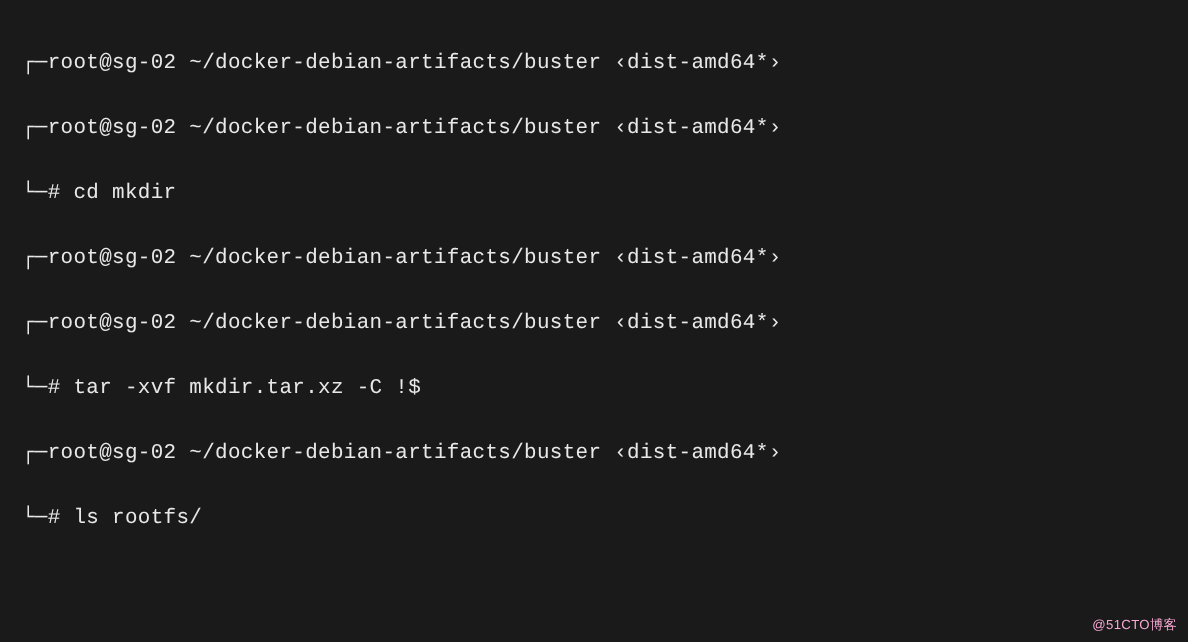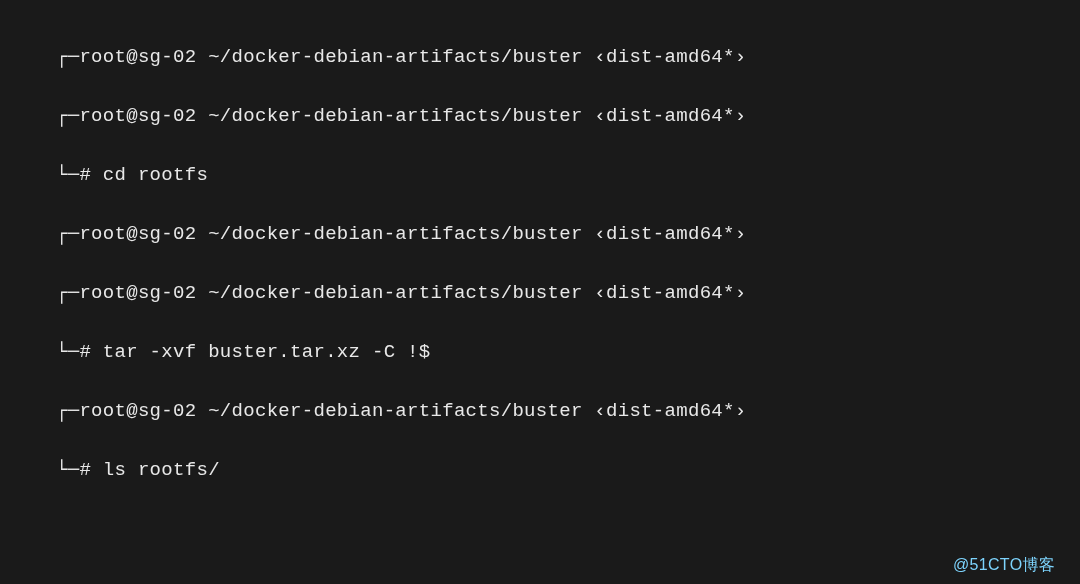--- a/index.html
+++ b/index.html
@@ -19,41 +19,40 @@
       position: relative;
       letter-spacing: 0.3px;
       overflow: hidden;
     }
     .terminal {
       white-space: pre-wrap;
       word-break: break-all;
     }
     .line {
       display: block;
-      margin-left: 36px;
     }
     .watermark {
       position: absolute;
       bottom: 6px;
-      right: 25px;
-      font-size: 16px;
-      color: #7dd3fc;
+      right: 10px;
+      font-size: 12px;
+      color: #f9a8d4;
       font-family: sans-serif;
     }
   </style>
 </head>
 <body>
 
 <div class="terminal">
 <span class="line"><span>┌─</span><span>root@sg-02</span> <span>~/docker-debian-artifacts/buster</span> <span>‹</span><span>dist-amd64*</span><span>›</span></span>
 <span class="line"><span>┌─</span><span>root@sg-02</span> <span>~/docker-debian-artifacts/buster</span> <span>‹</span><span>dist-amd64*</span><span>›</span></span>
-<span class="line"><span>└─</span><span>#</span> <span>cd rootfs</span></span>
+<span class="line"><span>└─</span><span>#</span> <span>cd mkdir</span></span>
 <span class="line"><span>┌─</span><span>root@sg-02</span> <span>~/docker-debian-artifacts/buster</span> <span>‹</span><span>dist-amd64*</span><span>›</span></span>
 <span class="line"><span>┌─</span><span>root@sg-02</span> <span>~/docker-debian-artifacts/buster</span> <span>‹</span><span>dist-amd64*</span><span>›</span></span>
-<span class="line"><span>└─</span><span>#</span> <span>tar -xvf buster.tar.xz -C !$</span></span>
+<span class="line"><span>└─</span><span>#</span> <span>tar -xvf mkdir.tar.xz -C !$</span></span>
 <span class="line"><span>┌─</span><span>root@sg-02</span> <span>~/docker-debian-artifacts/buster</span> <span>‹</span><span>dist-amd64*</span><span>›</span></span>
 <span class="line"><span>└─</span><span>#</span> <span>ls rootfs/</span></span>
 
 
 
 
 
 
 
 

